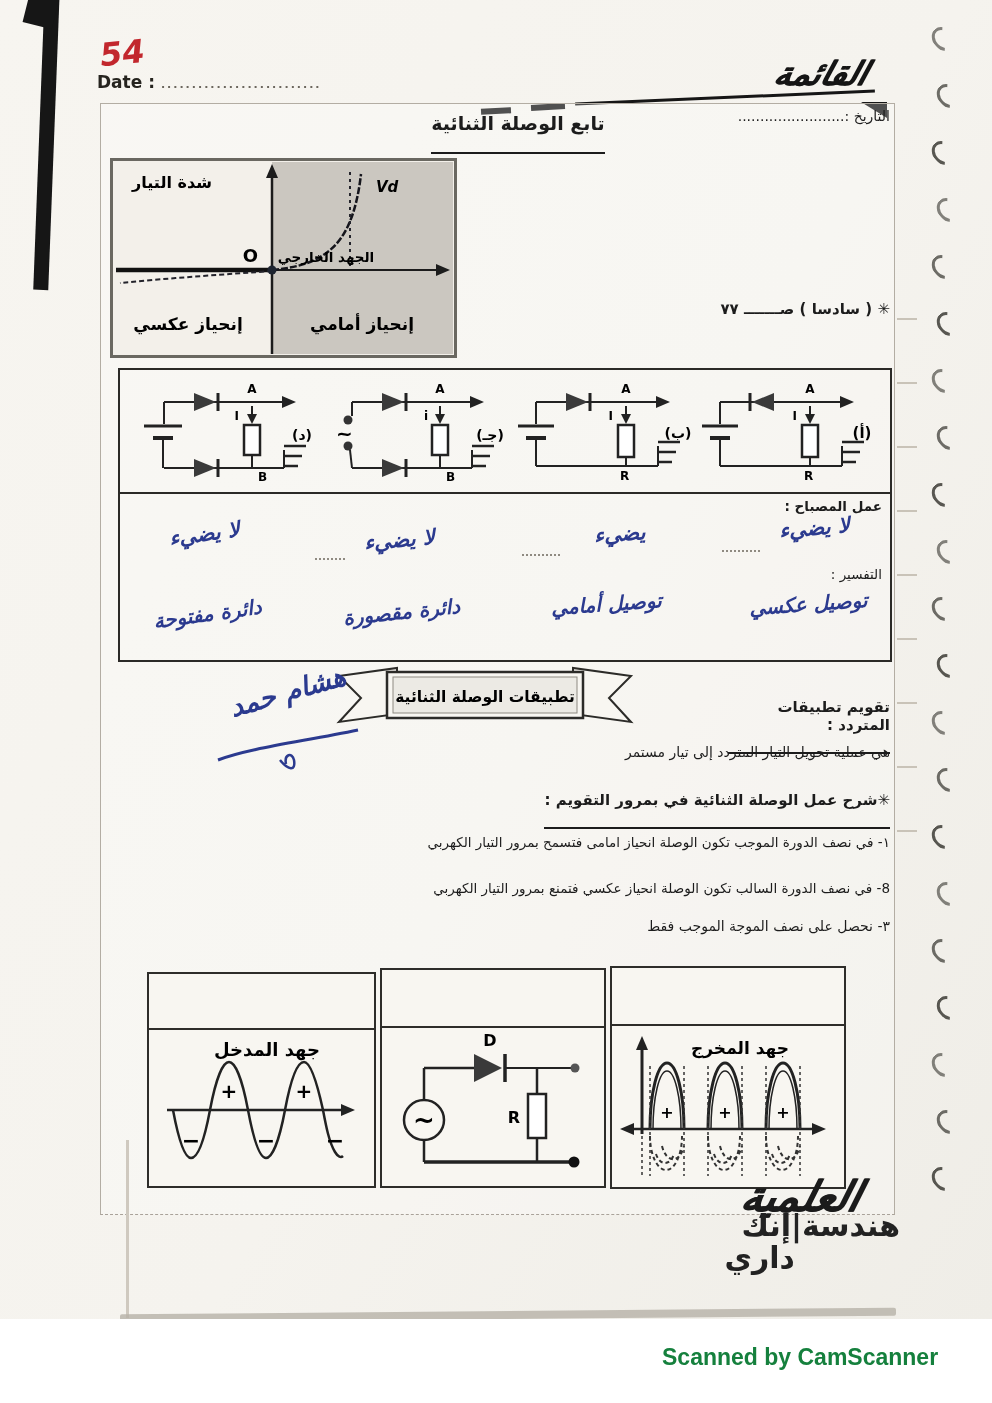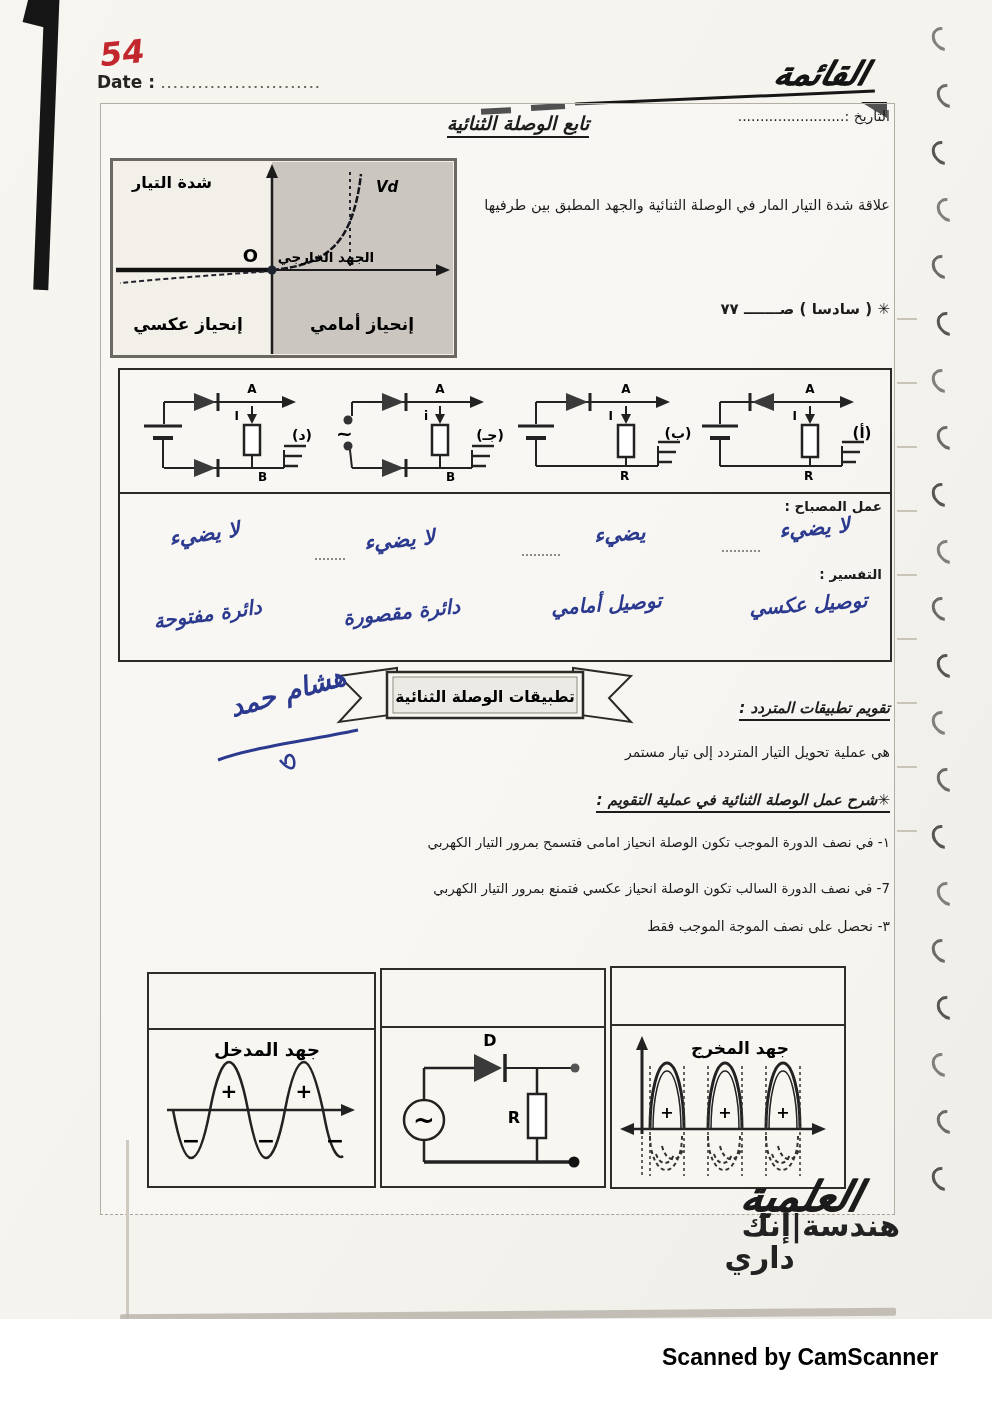--- a/index.html
+++ b/index.html
@@ -35,21 +35,21 @@
     position:absolute;width:15px;height:20px;border:3px solid #45443e;
     border-right-color:transparent;border-bottom-color:transparent;
     border-radius:50%;transform:rotate(-42deg);opacity:.8;
   }
   .ruled-dash{position:absolute;width:20px;height:2px;background:#c9c3b8;}
   
   .hw{color:#2b3a8f;font-style:italic;font-weight:bold;white-space:nowrap;}
   .hw-red{color:#c2272d;font-style:italic;font-weight:bold;}
   .blank{border-bottom:2px dotted #8f8a81;position:absolute;height:2px;}
   .rtl{direction:rtl;text-align:right;}
-  .u2{border-bottom:2px solid #1c1c1c;padding-bottom:2px;display:inline-block;font-style:italic;}
+  .u2{border-bottom:2px solid #1c1c1c;padding-bottom:18px;display:inline-block;}
   svg text{font-family:"DejaVu Sans",sans-serif;}
   
   .panel{position:absolute;border:2px solid #2e2d2a;background:#f8f6f1;}
   .panel .ph{
     margin:5px;height:38px;background:#dcd7d0;border:1px solid #b9b4ab;
     text-align:center;font-weight:bold;font-size:15px;line-height:38px;direction:rtl;
   }
   .panel .pbody{position:absolute;left:0;right:0;bottom:0;border-top:2px solid #2e2d2a;}
   
   .brand-logo{
@@ -143,21 +143,20 @@
   <text x="62" y="30" font-size="16" font-weight="bold" text-anchor="middle" style="direction:rtl">شدة التيار</text>
   <text x="148" y="104" font-size="18" font-weight="bold" text-anchor="end">O</text>
   <text x="266" y="34" font-size="15" font-style="italic" font-weight="bold">Vd</text>
   <text x="216" y="104" font-size="13.5" font-weight="bold" text-anchor="middle" style="direction:rtl">الجهد الخارجي</text>
   <text x="78" y="172" font-size="17" font-weight="bold" text-anchor="middle" style="direction:rtl">إنحياز عكسي</text>
   <text x="252" y="172" font-size="17" font-weight="bold" text-anchor="middle" style="direction:rtl">إنحياز أمامي</text>
 </svg>
 </div>
 
 <div class="abs rtl" style="left:462px;top:184px;width:428px;font-size:14.5px;line-height:2.9;">
-  <div>علاقة شدة التيار المار في الوصلة الثنائية والجهد المطبق بين طرفيها</div>
 </div>
 <div class="abs rtl" style="left:630px;top:300px;width:260px;font-size:15px;font-weight:900;">✳ ( سادسا ) صـــــــ ٧٧</div>
 
 <div class="abs" style="left:118px;top:368px;width:770px;height:290px;border:2px solid #2b2a27;">
   <div class="abs" style="left:0;top:0;width:770px;height:122px;border-bottom:2px solid #2b2a27;">
 
     <svg class="abs" style="left:14px;top:10px;" width="183" height="104" viewBox="0 0 183 104">
       <line x1="30" y1="22" x2="150" y2="22" stroke="#222" stroke-width="2"></line>
       <polygon points="162,22 148,16 148,28" fill="#222"></polygon>
       <polygon points="60,13 60,31 82,22" fill="#3a3a3a"></polygon>
@@ -261,21 +260,21 @@
 
   <div class="abs rtl" style="right:8px;top:128px;font-size:13.5px;font-weight:bold;">عمل المصباح :</div>
   <div class="abs hw" style="right:40px;top:146px;font-size:21px;transform:rotate(-5deg);">لا يضيء</div>
   <div class="abs hw" style="right:245px;top:152px;font-size:21px;transform:rotate(-4deg);">يضيء</div>
   <div class="abs hw" style="right:455px;top:158px;font-size:21px;transform:rotate(-5deg);">لا يضيء</div>
   <div class="abs hw" style="right:650px;top:152px;font-size:21px;transform:rotate(-8deg);">لا يضيء</div>
   <div class="blank" style="right:130px;top:178px;width:38px;"></div>
   <div class="blank" style="right:330px;top:182px;width:38px;"></div>
   <div class="blank" style="right:545px;top:186px;width:30px;"></div>
 
-  <div class="abs rtl" style="right:8px;top:196px;font-size:13.5px;font-weight:bold;">التفسير :</div>
+  <div class="abs rtl" style="right:8px;top:196px;font-size:13.5px;font-weight:normal;">التفسير :</div>
   <div class="abs hw" style="right:22px;top:222px;font-size:20px;transform:rotate(-4deg);">توصيل عكسي</div>
   <div class="abs hw" style="right:228px;top:222px;font-size:20px;transform:rotate(-4deg);">توصيل أمامي</div>
   <div class="abs hw" style="right:430px;top:230px;font-size:20px;transform:rotate(-6deg);">دائرة مقصورة</div>
   <div class="abs hw" style="right:628px;top:232px;font-size:20px;transform:rotate(-8deg);">دائرة مفتوحة</div>
 </div>
 
 <svg class="abs" style="left:335px;top:664px;" width="300" height="64" viewBox="0 0 300 64">
   <polygon points="4,12 62,4 62,50 4,58 26,34" fill="#f8f6f1" stroke="#2c2b28" stroke-width="2"></polygon>
   <polygon points="296,12 238,4 238,50 296,58 274,34" fill="#f8f6f1" stroke="#2c2b28" stroke-width="2"></polygon>
   <rect x="52" y="8" width="196" height="46" fill="#f8f6f1" stroke="#2c2b28" stroke-width="2.5"></rect>
@@ -289,24 +288,24 @@
     <path d="M8,52 C40,40 90,34 148,22" fill="none" stroke="#2b3a8f" stroke-width="3"></path>
     <path d="M70,52 C78,62 86,64 84,52 C82,44 74,46 76,56" fill="none" stroke="#2b3a8f" stroke-width="2.5"></path>
   </svg>
 </div>
 
 <div class="abs rtl" style="left:728px;top:698px;width:162px;">
   <span class="u2" style="font-size:15px;font-weight:900;">تقويم تطبيقات المتردد :</span>
 </div>
 <div class="abs rtl" style="left:460px;top:744px;width:430px;font-size:14px;">هي عملية تحويل التيار المتردد إلى تيار مستمر</div>
 <div class="abs rtl" style="left:380px;top:790px;width:510px;">
-  <span class="u2" style="font-size:15px;font-weight:900;">✳شرح عمل الوصلة الثنائية في عملية التقويم :</span>
+  <span class="u2" style="font-size:15px;font-weight:900;">✳شرح عمل الوصلة الثنائية في بمرور التقويم :</span>
 </div>
 <div class="abs rtl" style="left:395px;top:834px;width:495px;font-size:13.5px;">١- في نصف الدورة الموجب تكون الوصلة انحياز امامى فتسمح بمرور التيار الكهربي</div>
-<div class="abs rtl" style="left:395px;top:880px;width:495px;font-size:13.5px;">7- في نصف الدورة السالب تكون الوصلة انحياز عكسي فتمنع بمرور التيار الكهربي</div>
+<div class="abs rtl" style="left:395px;top:880px;width:495px;font-size:13.5px;">8- في نصف الدورة السالب تكون الوصلة انحياز عكسي فتمنع بمرور التيار الكهربي</div>
 <div class="abs rtl" style="left:395px;top:918px;width:495px;font-size:14px;">٣- نحصل على نصف الموجة الموجب فقط</div>
 
 <div class="panel" style="left:147px;top:972px;width:225px;height:212px;">
   <div class="pbody" style="height:156px;">
     <svg width="221" height="154" viewBox="0 0 221 154">
       <text x="118" y="26" font-size="18" font-weight="bold" text-anchor="middle" style="direction:rtl">جهد المدخل</text>
       <line x1="18" y1="80" x2="196" y2="80" stroke="#222" stroke-width="2.5"></line>
       <polygon points="206,80 192,74 192,86" fill="#222"></polygon>
       <path d="M24,80 C30,112 36,128 42,128 C49,128 55,112 61,80 C67,48 74,32 80,32 C86,32 93,48 99,80 C105,112 111,128 117,128 C123,128 130,112 136,80 C142,48 148,32 155,32 C161,32 167,48 174,80 C177,96 180,112 186,122 C189,127 192,128 194,126" fill="none" stroke="#222" stroke-width="2.5"></path>
       <text x="80" y="68" font-size="20" font-weight="bold" text-anchor="middle">+</text>
@@ -384,13 +383,13 @@
 <div class="abs" style="left:560px;top:1172px;width:350px;height:110px;">
   <div class="abs brand-logo" style="right:50px;top:0;">العلمية</div>
   <div class="abs tagline rtl" style="right:10px;top:36px;">هندسة|إنك</div>
   <div class="abs tagline rtl" style="right:115px;top:68px;">داري</div>
 </div>
 
 <div class="paper-left-edge"></div>
 <div class="paper-bottom-edge"></div>
 <div class="below-paper"></div>
 
-<div class="abs" style="left:662px;top:1344px;font-size:23px;font-weight:bold;color:#000000;font-family:'Liberation Sans','DejaVu Sans',sans-serif;">Scanned by CamScanner</div>
+<div class="abs" style="left:662px;top:1344px;font-size:23px;font-weight:bold;color:#15803d;font-family:'Liberation Sans','DejaVu Sans',sans-serif;">Scanned by CamScanner</div>
 
 </body></html>

